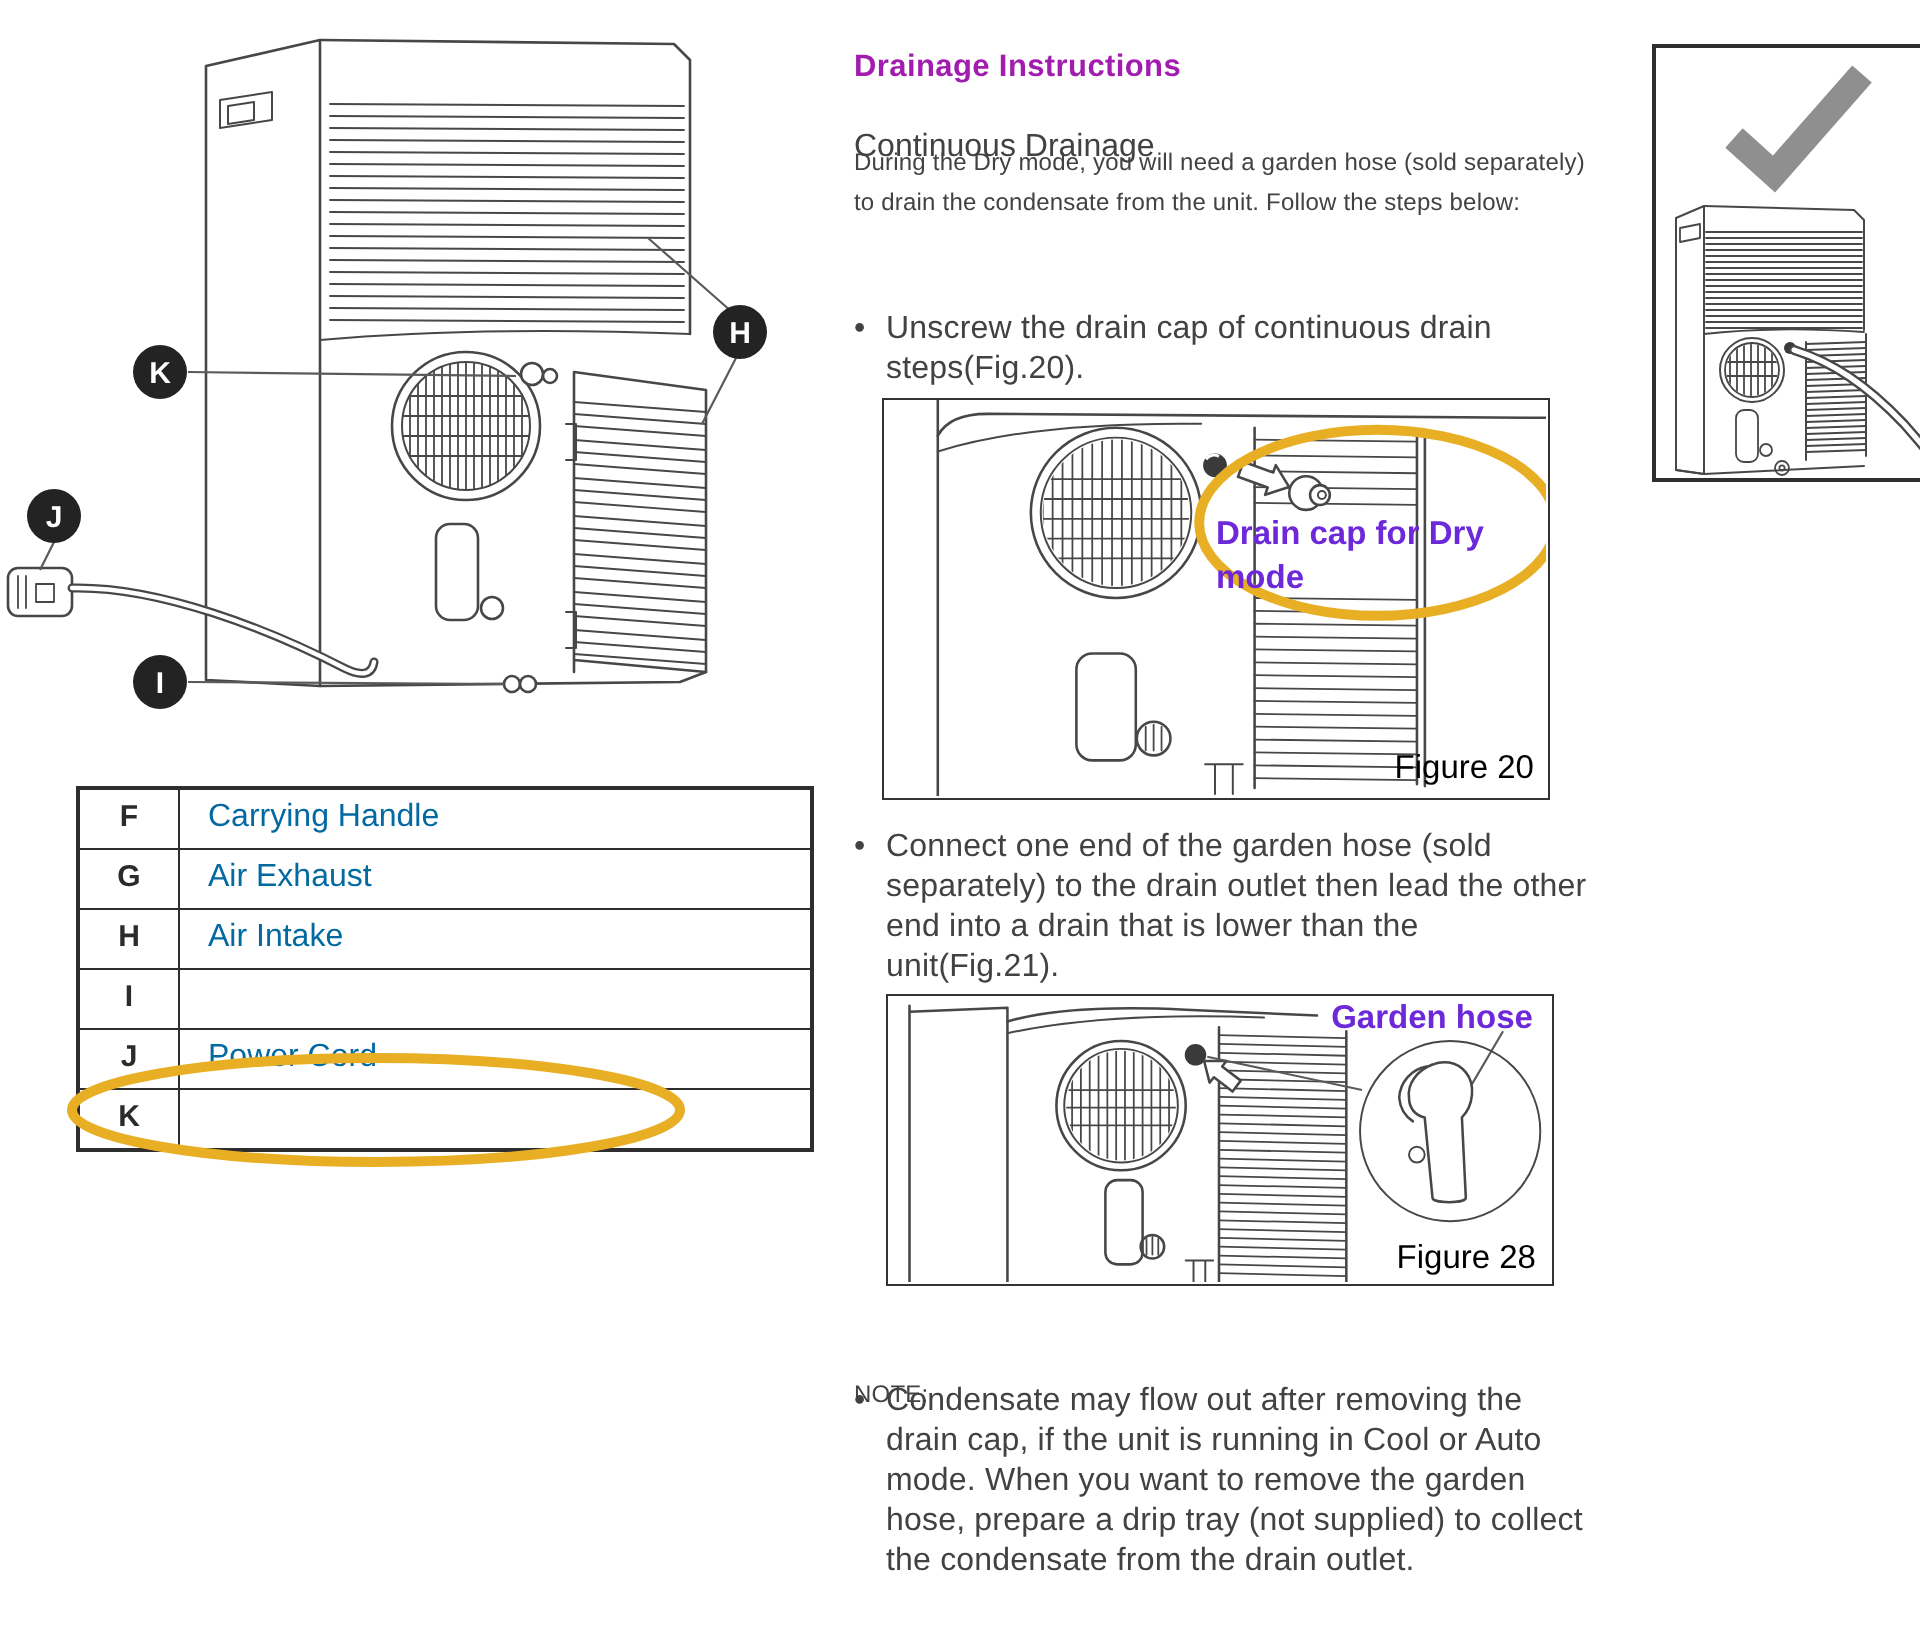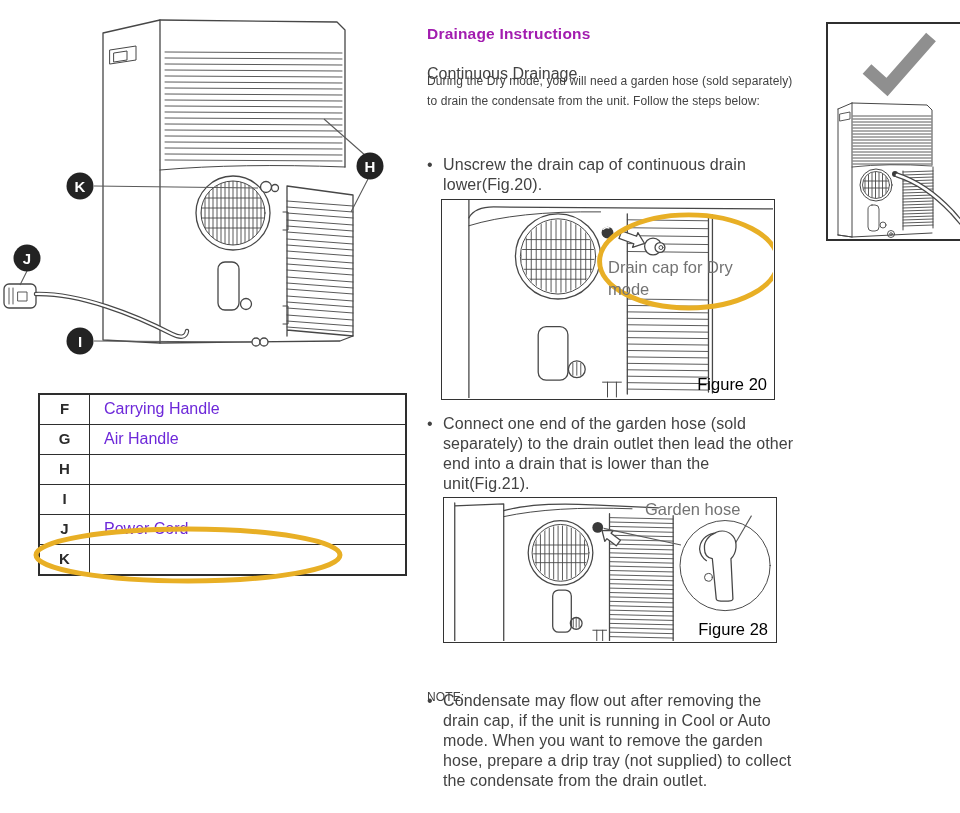--- a/index.html
+++ b/index.html
@@ -16,28 +16,28 @@
   .badge{fill:#232323;stroke:none;}
   .badge-txt{font:bold 15px "Liberation Sans",sans-serif;fill:#fff;text-anchor:middle;}
   
   .col-right{position:absolute;left:427px;top:0;width:372px;}
   .doc-title{position:absolute;top:25px;left:0;font-size:15.5px;font-weight:bold;color:#a21caf;letter-spacing:.2px;}
   .doc-sub{position:absolute;top:49px;left:0;font-size:16px;margin-top:16px;}
   .doc-par{position:absolute;left:0;font-size:12px;line-height:20px;letter-spacing:.1px;}
   .bullet-row{position:absolute;left:0;display:flex;font-size:16px;line-height:20px;letter-spacing:.1px;}
   .bullet-glyph{width:16px;flex:0 0 16px;}
   .figure{position:absolute;border:1.6px solid #333;background:#fff;box-sizing:border-box;}
-  .fig-annotation{position:absolute;font-size:16.5px;line-height:21.5px;color:#737373;}
+  .fig-annotation{position:absolute;font-size:16.5px;line-height:21.5px;color:#6d28d9;font-weight:bold;}
   .fig-caption{position:absolute;font-size:16.5px;color:#000000;background:transparent;}
   
   .parts-table{position:absolute;left:38px;top:393px;width:369px;border:2px solid #2e2e2e;box-sizing:border-box;background:#fff;}
   .pt-row{display:flex;height:29px;line-height:28px;border-top:1.5px solid #2e2e2e;}
   .pt-row:first-child{border-top:none;}
   .pt-key{flex:0 0 49px;text-align:center;font-weight:bold;font-size:15px;color:#2b2b2b;border-right:1.5px solid #2e2e2e;}
-  .pt-label{flex:1;padding-left:14px;font-size:16px;color:#6d28d9;}
+  .pt-label{flex:1;padding-left:14px;font-size:16px;color:#0369a1;}
   
   .check-panel{position:absolute;left:826px;top:22px;width:160px;height:219px;border:2px solid #2f2f2f;box-sizing:border-box;background:#fff;}
 </style>
 </head>
 <body>
 
 <div class="page">
 
   <svg class="abs" style="left:0;top:0" width="420" height="390" viewBox="0 0 420 390">
     <defs>
@@ -109,24 +109,25 @@
     </g>
   </svg>
 
   <div class="parts-table">
     <div class="pt-row">
       <div class="pt-key">F</div>
       <div class="pt-label">Carrying Handle</div>
     </div>
     <div class="pt-row">
       <div class="pt-key">G</div>
-      <div class="pt-label">Air Handle</div>
+      <div class="pt-label">Air Exhaust</div>
     </div>
     <div class="pt-row">
       <div class="pt-key">H</div>
+      <div class="pt-label">Air Intake</div>
     </div>
     <div class="pt-row">
       <div class="pt-key">I</div>
     </div>
     <div class="pt-row">
       <div class="pt-key">J</div>
       <div class="pt-label">Power Cord</div>
     </div>
     <div class="pt-row">
       <div class="pt-key">K</div>
@@ -137,21 +138,21 @@
     <ellipse cx="170" cy="35" rx="152" ry="26" fill="none" stroke-width="5" stroke-linecap="round" stroke="#E8AF25"></ellipse>
   </svg>
 
   <div class="col-right">
     <div class="doc-title">Drainage Instructions</div>
     <div class="doc-sub">Continuous Drainage</div>
     <div class="doc-par" style="top:71px;width:372px">During the Dry mode, you will need a garden hose (sold separately) to drain the condensate from the unit. Follow the steps below:</div>
 
     <div class="bullet-row" style="top:155px;width:372px">
       <span class="bullet-glyph">•</span>
-      <span style="width:352px">Unscrew the drain cap of continuous drain lower(Fig.20).</span>
+      <span style="width:352px">Unscrew the drain cap of continuous drain steps(Fig.20).</span>
     </div>
 
     <div class="bullet-row" style="top:414px;width:372px">
       <span class="bullet-glyph">•</span>
       <span style="width:352px">Connect one end of the garden hose (sold separately) to the drain outlet then lead the other end into a drain that is lower than the unit(Fig.21).</span>
     </div>
 
     <div class="doc-par" style="top:687px;width:372px">NOTE:</div>
     <div class="bullet-row" style="top:691px;width:372px">
       <span class="bullet-glyph">•</span>
@@ -230,21 +231,21 @@
         <path d="M275 38 A13 13 0 0 0 265 51 A12 12 0 0 0 269 60 L273 57 A9 9 0 0 1 271 49 A10 10 0 0 1 277 42 Z" fill="#565656" stroke="none"></path>
         <path class="ln wfill" d="M276 35 C268 38 263 45 264 52 C264 57 267 61 272 62 L276 103 C276 106 293 106 293 103 L291 62 C297 56 298 45 293 39 C288 33 281 33 276 35 Z"></path>
         <circle class="ln thin" cx="268" cy="81" r="4"></circle>
       </g>
 
       <rect class="ln" x="109" y="94" width="19" height="43" rx="6"></rect>
       <circle class="ln" cx="133" cy="128" r="6"></circle>
       <path class="ln hair" d="M130 124 v8 M133 123 v9 M136 124 v8"></path>
       <path class="ln thin" d="M150 135 H164 M154 135 V146 M160 135 V146"></path>
     </svg>
-    <div class="fig-annotation" style="right:21px;top:1px;width:110px;text-align:left">Garden hose</div>
+    <div class="fig-annotation" style="right:5px;top:1px;width:110px;text-align:center">Garden hose</div>
     <div class="fig-caption" style="right:8px;bottom:3px">Figure 28</div>
   </div>
 
   <div class="check-panel">
     <svg width="156" height="215" viewBox="0 0 156 215">
       <defs>
           <clipPath id="gm">
             <circle cx="48" cy="161" r="13"></circle>
           </clipPath>
         </defs>

